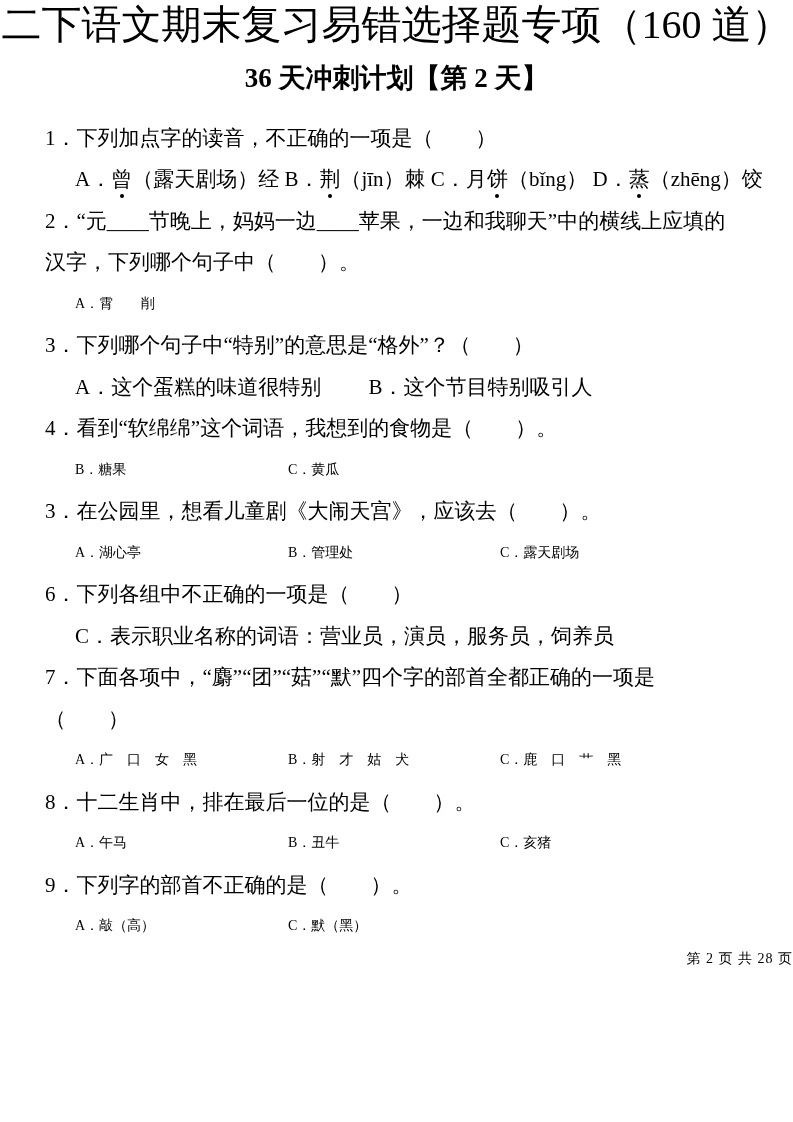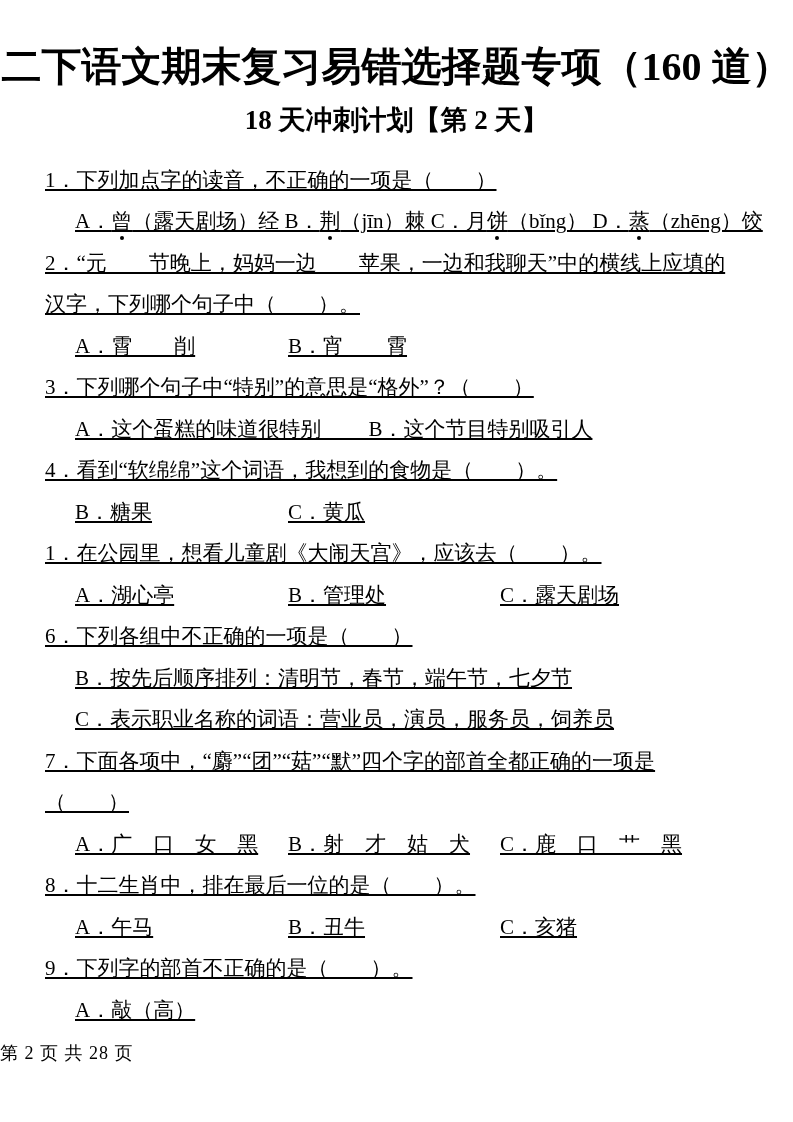--- a/index.html
+++ b/index.html
@@ -2,104 +2,103 @@
 <html><head>
 <meta charset="utf-8">
 <style>
   html,body{margin:0;padding:0;background:#e8e8e8;}
   .page{
     width:793px;height:1122px;background:#ffffff;color:#000;
     font-family:"Liberation Serif","DejaVu Serif",serif;
     overflow:hidden;position:relative;margin:0 auto;
   }
   .title{
-    padding-top:42px;text-align:center;font-size:40px;line-height:1.25;
-    font-weight:bold;letter-spacing:0;white-space:nowrap;
+    text-align:center;font-size:40px;line-height:1.25;
+    font-weight:normal;letter-spacing:0;white-space:nowrap;
   }
   .subtitle{
     margin-top:10px;text-align:center;font-size:27px;font-weight:bold;
   }
-  .content{margin-top:21px;padding-left:45px;padding-right:28px;text-decoration:underline;}
+  .content{margin-top:21px;padding-left:45px;padding-right:28px;}
   .line{
     height:41.5px;display:flex;align-items:center;font-size:21px;
     white-space:pre-wrap;
   }
   .opt{padding-left:30px;}
   .cols{
     height:41.5px;display:grid;grid-template-columns:213px 212px 1fr;
-    align-items:center;font-size:21px;padding-left:30px;white-space:pre-wrap;
+    align-items:center;font-size:14px;padding-left:30px;white-space:pre-wrap;
   }
   
   .du{position:relative;display:inline-block;}
   .du::after{
     content:"";position:absolute;left:50%;bottom:-5px;
     transform:translateX(-50%);width:4px;height:4px;border-radius:50%;
     background:#000;
   }
   .footer{
-    margin-top:10px;text-align:left;font-size:18px;letter-spacing:1px;
+    margin-top:3px;text-align:right;font-size:14px;letter-spacing:1px;
   }
 </style>
 </head>
 <body>
 
 <div class="page">
 
   <div class="title">二下语文期末复习易错选择题专项（160 道）</div>
-  <div class="subtitle">18 天冲刺计划【第 2 天】</div>
+  <div class="subtitle">36 天冲刺计划【第 2 天】</div>
 
   <div class="content">
 
     <div class="line">1．下列加点字的读音，不正确的一项是（　　）</div>
     <div class="line opt"><span>A．</span><span class="du">曾</span><span>（露天剧场）经 B．</span><span class="du">荆</span><span>（jīn）棘 C．月</span><span class="du">饼</span><span>（bǐng） D．</span><span class="du">蒸</span><span>（zhēng）饺</span></div>
 
     <div class="line">2．“元____节晚上，妈妈一边____苹果，一边和我聊天”中的横线上应填的</div>
     <div class="line">汉字，下列哪个句子中（　　）。</div>
     <div class="cols">
       <span>A．霄　　削</span>
-      <span>B．宵　　霄</span>
     </div>
 
     <div class="line">3．下列哪个句子中“特别”的意思是“格外”？（　　）</div>
     <div class="line opt">A．这个蛋糕的味道很特别　　 B．这个节目特别吸引人</div>
 
     <div class="line">4．看到“软绵绵”这个词语，我想到的食物是（　　）。</div>
     <div class="cols">
       <span>B．糖果</span>
       <span>C．黄瓜</span>
     </div>
 
-    <div class="line">1．在公园里，想看儿童剧《大闹天宫》，应该去（　　）。</div>
+    <div class="line">3．在公园里，想看儿童剧《大闹天宫》，应该去（　　）。</div>
     <div class="cols">
       <span>A．湖心亭</span>
       <span>B．管理处</span>
       <span>C．露天剧场</span>
     </div>
 
     <div class="line">6．下列各组中不正确的一项是（　　）</div>
-    <div class="line opt">B．按先后顺序排列：清明节，春节，端午节，七夕节</div>
     <div class="line opt">C．表示职业名称的词语：营业员，演员，服务员，饲养员</div>
 
     <div class="line">7．下面各项中，“麝”“团”“菇”“默”四个字的部首全都正确的一项是</div>
     <div class="line">（　　）</div>
     <div class="cols">
       <span>A．广　口　女　黑</span>
       <span>B．射　才　姑　犬</span>
       <span>C．鹿　口　艹　黑</span>
     </div>
 
     <div class="line">8．十二生肖中，排在最后一位的是（　　）。</div>
     <div class="cols">
       <span>A．午马</span>
       <span>B．丑牛</span>
       <span>C．亥猪</span>
     </div>
 
     <div class="line">9．下列字的部首不正确的是（　　）。</div>
     <div class="cols">
       <span>A．敲（高）</span>
+      <span>C．默（黑）</span>
     </div>
 
   </div>
 
   <div class="footer">第 2 页 共 28 页</div>
 
 </div>
 
 </body></html>

